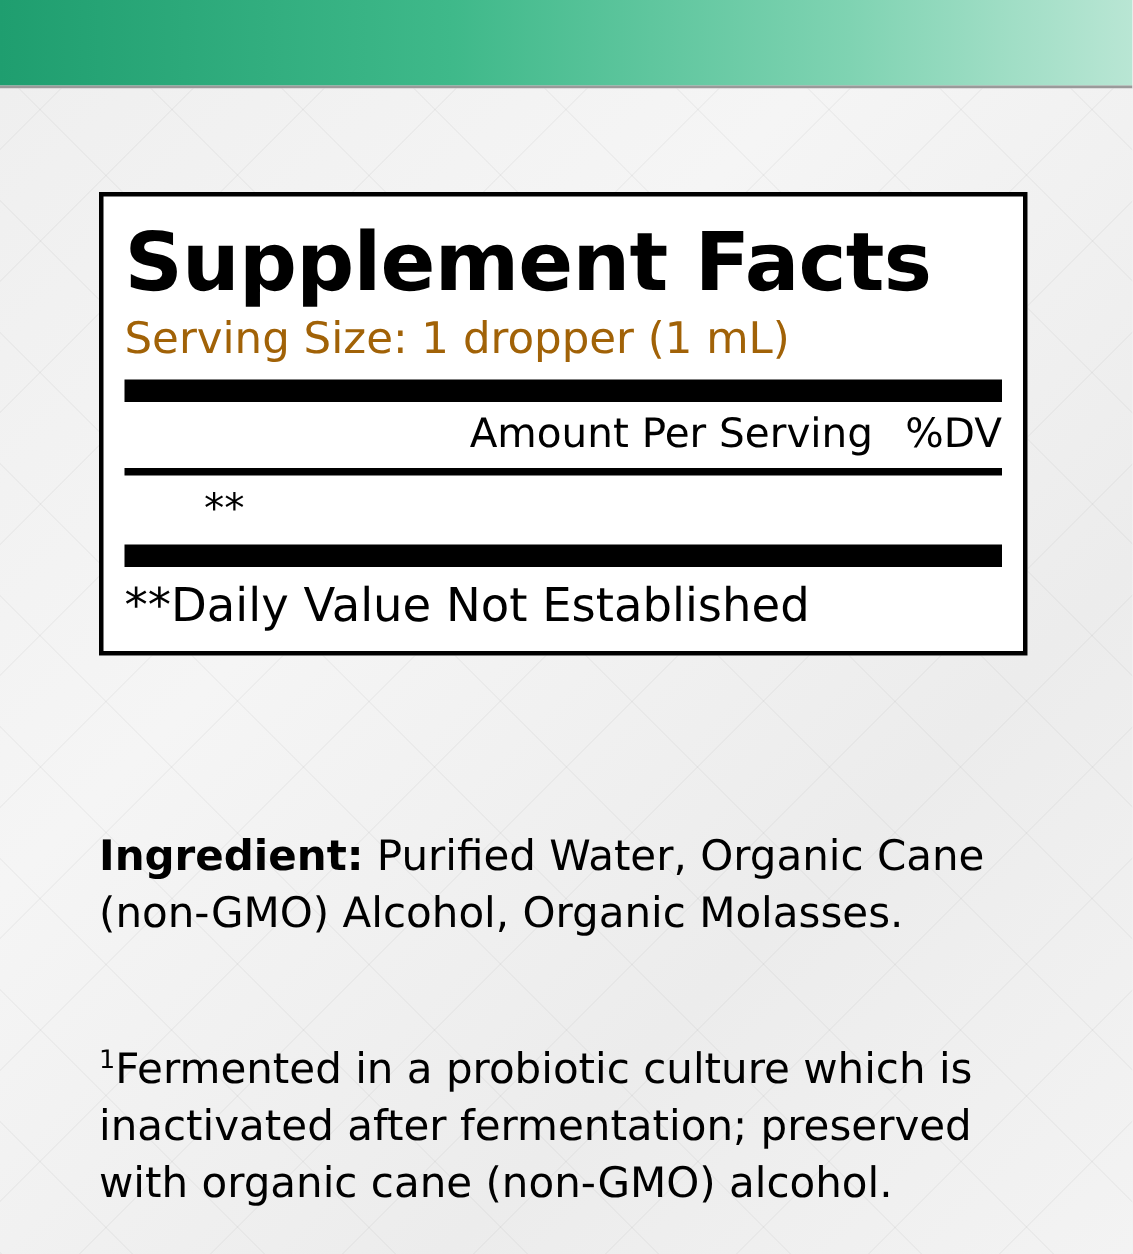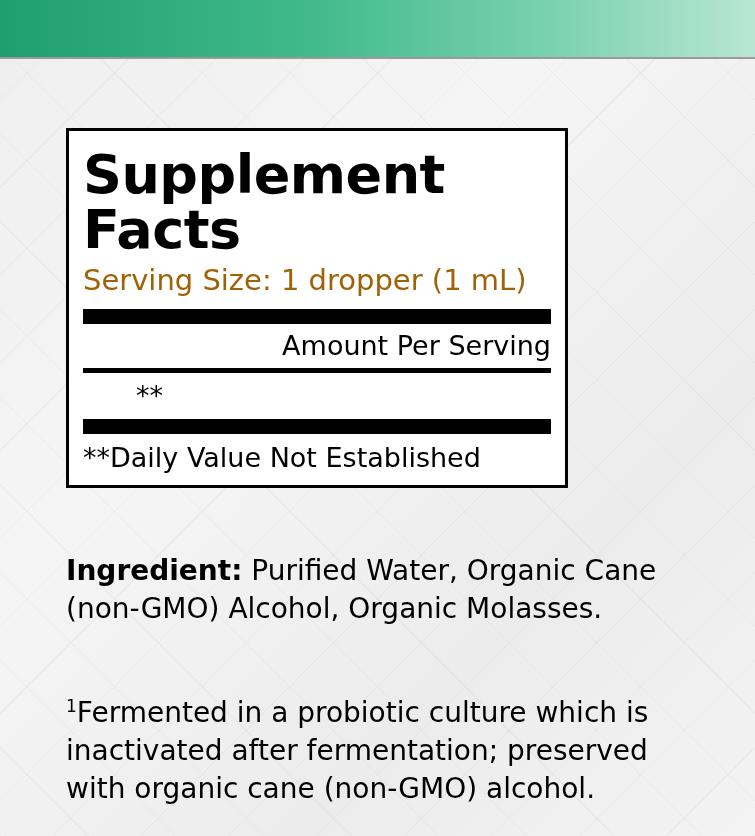--- a/index.html
+++ b/index.html
@@ -41,21 +41,21 @@
       repeating-linear-gradient(45deg, rgba(0,0,0,0.030) 0px, rgba(0,0,0,0.030) 1px, rgba(0,0,0,0) 1px, rgba(0,0,0,0) 62px),
       repeating-linear-gradient(-45deg, rgba(0,0,0,0.030) 0px, rgba(0,0,0,0.030) 1px, rgba(0,0,0,0) 1px, rgba(0,0,0,0) 62px),
       linear-gradient(135deg, #efefef 0%, #f5f5f5 35%, #ececec 70%, #f3f3f3 100%);
   }
 
   
   #facts-panel {
     position: absolute;
     top: 128px;
     left: 66px;
-    width: 502px;
+    width: 619px;
     box-sizing: border-box;
     background: #ffffff;
     border: 3px solid #000000;
     padding: 14px 14px 10px 14px;
   }
 
   .facts-title {
     font-size: 54px;
     font-weight: bold;
     line-height: 1.02;
@@ -103,21 +103,21 @@
     color: #000;
     padding: 7px 0 8px 0;
   }
   .nutrient-row .nutrient-name { flex: 0 0 230px; text-align: left; }
   .nutrient-row .nutrient-amount { flex: 1 1 auto; text-align: center; }
   .nutrient-row .nutrient-dv { flex: 0 0 80px; text-align: right; }
 
   .sup { font-size: 17px; vertical-align: super; line-height: 0; }
 
   .footnote-in-panel {
-    font-size: 27px;
+    font-size: 31px;
     color: #000;
     padding: 8px 0 2px 0;
   }
 
   
   #ingredients {
     position: absolute;
     top: 552px;
     left: 66px;
     width: 620px;
@@ -150,20 +150,21 @@
 
   <div class="facts-title">Supplement Facts</div>
 
   <div class="facts-line">Serving Size: 1 dropper (1 mL)</div>
 
   <div class="rule-thick"></div>
 
   <div class="amount-row">
     <div class="spacer-left"></div>
     <div class="amount-label">Amount Per Serving</div>
+    <div class="dv-label">%DV</div>
   </div>
 
   <div class="rule-medium"></div>
 
   <div class="nutrient-row">
     <div class="nutrient-dv">**</div>
   </div>
 
   <div class="rule-thick-bottom"></div>
 

